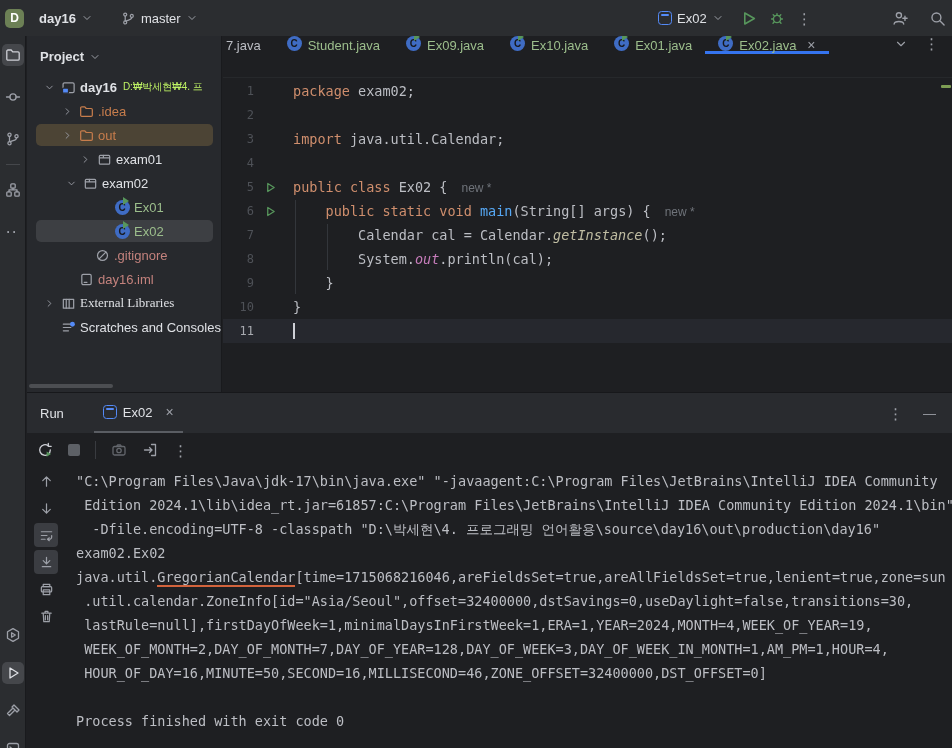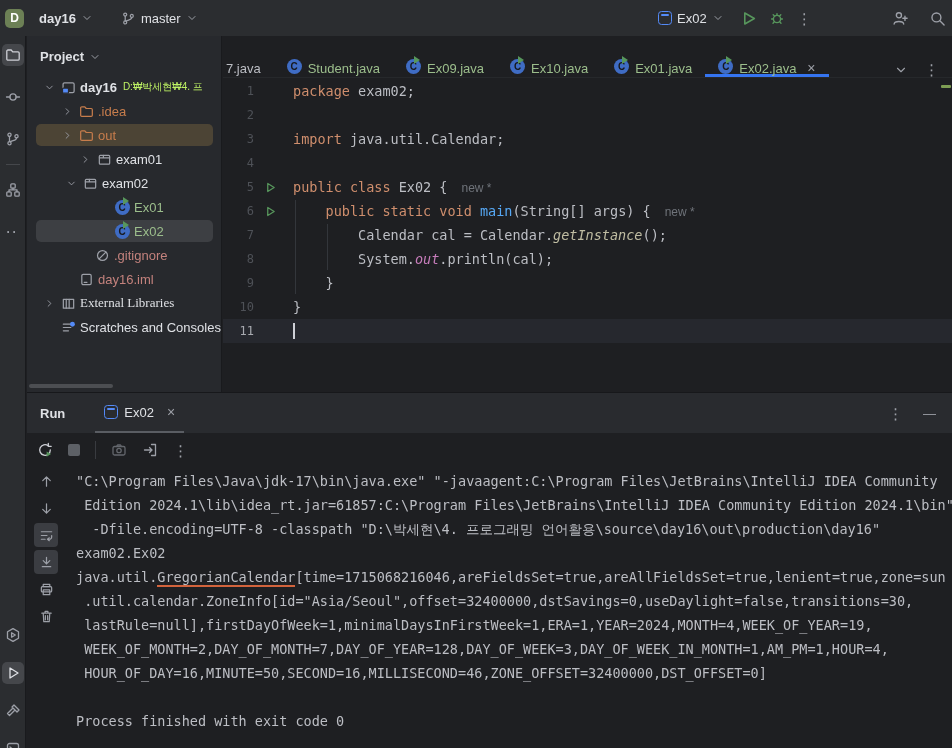--- a/index.html
+++ b/index.html
@@ -49,21 +49,21 @@
 .t-label{margin-left:2px}
 .t-suffix{color:#bef264;margin-left:6px;font-size:10px;overflow:hidden}
 .c-excluded{color:#C77D4C}.c-added{color:#9CBE8C}.c-unversioned{color:#C4827D}.t-bold{font-weight:700}
 .pp-scroll{position:absolute;left:2px;bottom:4px;width:84px;height:4px;border-radius:2px;background:#4C4E52}
 .ci{width:15px;height:15px;border-radius:50%;background:#3F6CC4;position:relative;display:inline-block}
 .ci::before{content:"C";position:absolute;inset:0;color:#16181C;font:700 10px/15px "Liberation Sans",sans-serif;text-align:center}
 .ci.run::after{content:"";position:absolute;right:-3px;top:-3px;border:4px solid transparent;border-left:6px solid #57965C}
 
 
 .editor{position:absolute;left:223px;top:36px;right:0;height:356px;background:#1E1F22}
-.tabs{height:42px;display:flex;align-items:flex-end;border-bottom:1px solid #26282B}
+.tabs{height:42px;display:flex;align-items:flex-start;border-bottom:1px solid #26282B}
 .tab{display:flex;align-items:center;gap:6px;padding:0 13px;position:relative;color:#BCBEC4}
 .tab:first-child{padding-left:3px}
 .tab.active{box-shadow:inset 0 -3px 0 #3574F0}
 .tab .close{color:#9DA0A8;margin-left:5px;font-size:14px}
 .tabs-right{margin-left:auto;display:flex;align-items:center;gap:16px;padding-right:13px;color:#9DA0A8}
 .tabs-right svg{width:14px;height:14px}
 .code-area{position:absolute;left:0;top:43px;right:0;bottom:0;font-family:"DejaVu Sans Mono",monospace;font-size:13.5px;line-height:24px}
 .ed-line{display:flex;height:24px;position:relative}
 .ed-line.current{background:#26282E}
 .gut{flex:0 0 70px;display:flex}
@@ -74,21 +74,21 @@
 .seg-kw{color:#CF8E6D}.seg-pl{color:#BCBEC4}.seg-fn{color:#56A8F5}
 .seg-st{color:#BFBCA2;font-style:italic}.seg-fd{color:#C77DBB;font-style:italic}
 .inlay{font-family:"Liberation Sans",sans-serif;font-size:12px;color:#6F737A;margin-left:14px}
 .caret{display:inline-block;width:2px;height:16px;background:#CED0D6;vertical-align:middle;margin-top:-3px}
 .guide{position:absolute;width:1px;background:#33363B}
 .ed-mark{position:absolute;right:1px;top:49px;width:10px;height:3px;background:#7E9E54;border-radius:1px}
 
 
 .run-panel{position:absolute;left:27px;top:392px;right:0;bottom:0;background:#1E1F22;border-top:1px solid #17181B}
 .run-header{height:40px;background:#292B2F;display:flex;align-items:center}
-.run-title{font-weight:700;color:#DFE1E5;margin-left:13px}
+.run-title{font-weight:400;color:#DFE1E5;margin-left:13px}
 .run-tab{height:100%;display:flex;align-items:center;gap:6px;margin-left:30px;padding:0 9px;border-bottom:2px solid #5A5D63;color:#DFE1E5}
 .run-tab .close{color:#9DA0A8;margin-left:7px;font-size:14px}
 .run-header-right{margin-left:auto;display:flex;align-items:center;gap:20px;padding-right:16px;color:#9DA0A8}
 .run-toolbar{height:34px;display:flex;align-items:center;gap:15px;padding-left:10px}
 .run-toolbar svg{width:16px;height:16px}
 .stop-sq{width:12px;height:12px;border-radius:2px;background:#5D6066}
 .tool-div{width:1px;height:18px;background:#393B40}
 .dim svg{stroke:#64676D}
 .console-gutter{position:absolute;left:0;top:76px;width:38px;display:flex;flex-direction:column;align-items:center;gap:3px}
 .cg-icon{width:24px;height:24px;border-radius:4px;display:flex;align-items:center;justify-content:center;color:#9DA0A8;flex:0 0 auto}

